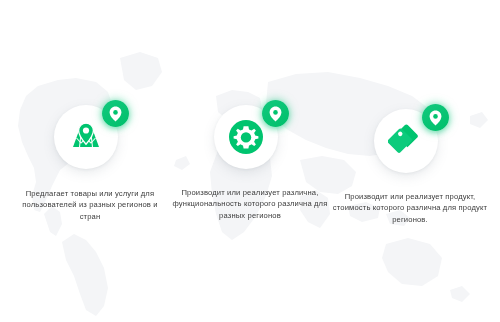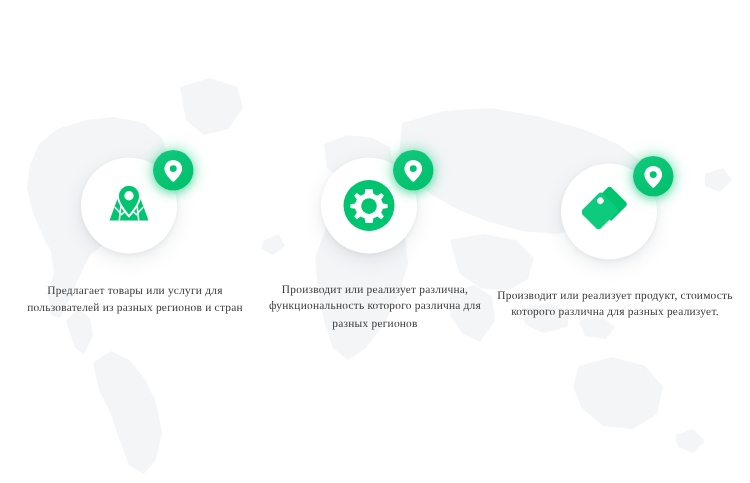--- a/index.html
+++ b/index.html
@@ -37,21 +37,20 @@
     left: 0;
     top: 0;
     width: 500px;
     height: 286px;
     display: flex;
     align-items: flex-start;
     justify-content: flex-end;
     box-sizing: border-box;
     padding: 100px 10px 0 10px;
     z-index: 2;
-    font-family: Liberation Serif, serif;
   }
 
   .feature-card {
     width: 160px;
     display: flex;
     flex-direction: column;
     align-items: center;
   }
 
   
@@ -235,16 +234,16 @@
         </svg>
       </div>
       <div class="pin-badge">
         <svg width="13" height="16" viewBox="0 0 13 16" xmlns="http://www.w3.org/2000/svg">
           <path d="M6.5 0.6 C3.2 0.6 0.6 3.2 0.6 6.5 C0.6 10.8 6.5 15.4 6.5 15.4
                    C6.5 15.4 12.4 10.8 12.4 6.5 C12.4 3.2 9.8 0.6 6.5 0.6 Z" fill="#ffffff"></path>
           <circle cx="6.5" cy="6.4" r="2.3" fill="#00c46f"></circle>
         </svg>
       </div>
     </div>
-    <div class="feature-text">Производит или реализует продукт, стоимость которого различна для разных реализует.</div>
+    <div class="feature-text">Производит или реализует продукт, стоимость которого различна для продукт регионов.</div>
   </div>
 
 </div>
 
 </body></html>

